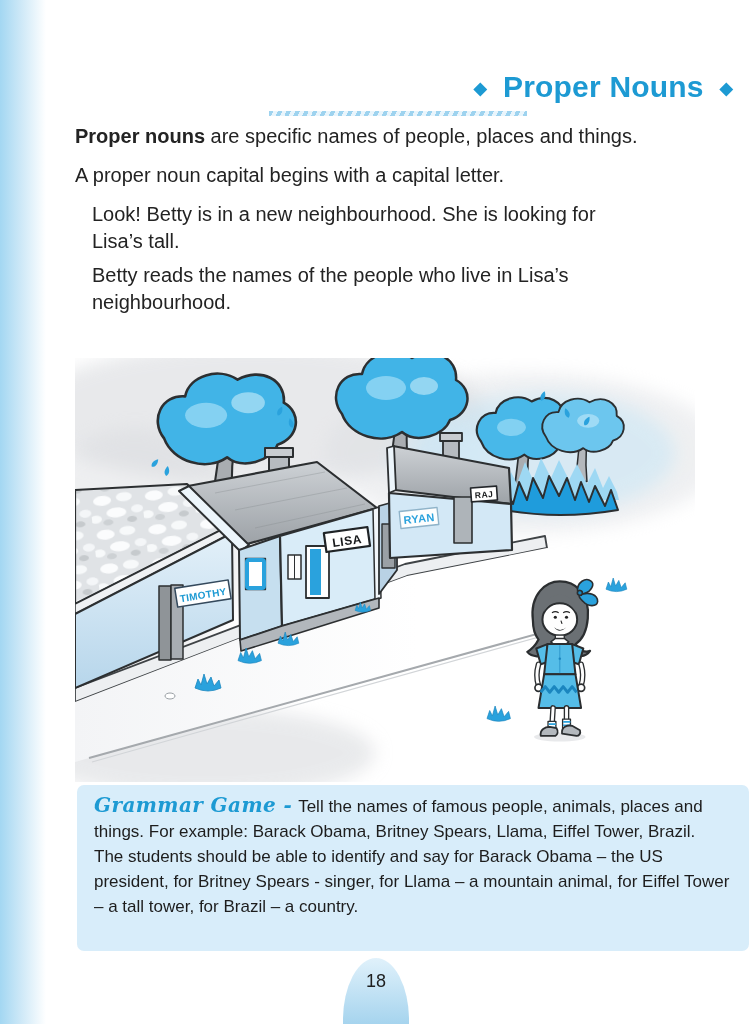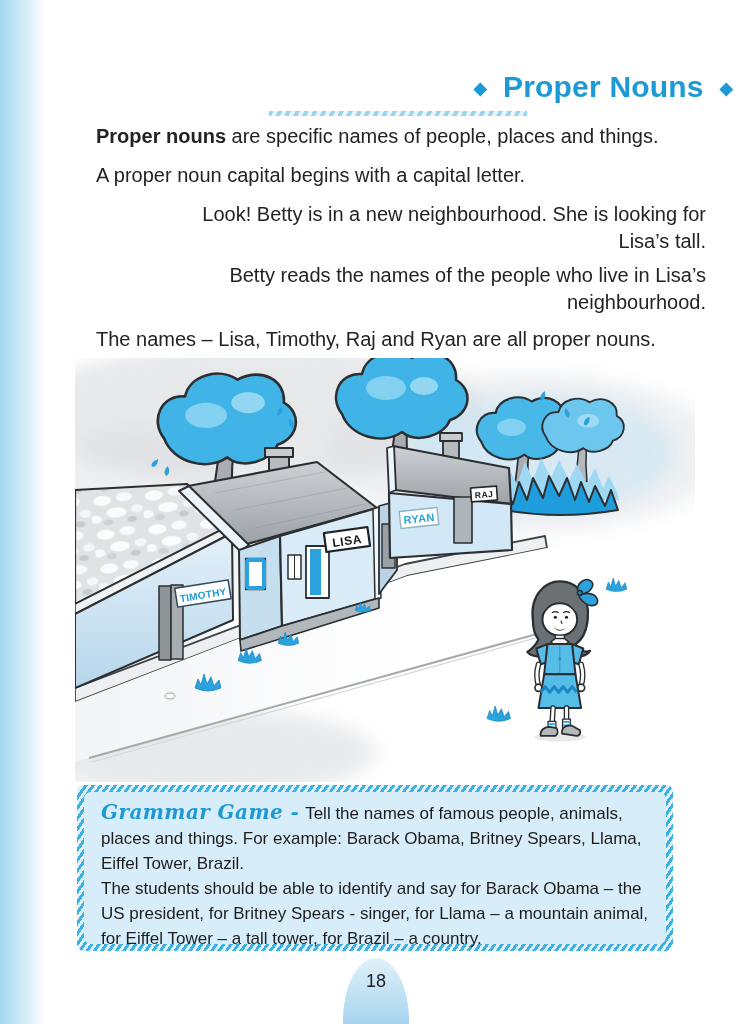--- a/index.html
+++ b/index.html
@@ -7,30 +7,30 @@
         font-family:"Liberation Sans",sans-serif;color:#252525;}
   .edge-strip{position:absolute;left:0;top:0;bottom:0;width:46px;
         background:linear-gradient(to right,#a3d7f2 0%,#cde8f7 45%,#ffffff 100%);}
   
   .title-wrap{position:absolute;top:70px;left:46px;right:0;text-align:center;}
   .title-line{font-size:30px;font-weight:bold;color:#1d9ad3;letter-spacing:.2px;text-align:right;}
   .diamond{font-size:17px;vertical-align:3px;margin:0 16px;color:#1d9ad3;}
   .title-underline{width:258px;height:5px;margin:7px auto 0;
         background:repeating-linear-gradient(115deg,#9ed3ef 0 4px,#e9f5fc 4px 8px);}
   
-  .para{position:absolute;left:75px;width:610px;font-size:20px;line-height:27px;color:#232323;margin-left:21px;}
+  .para{position:absolute;left:75px;width:610px;font-size:20px;line-height:27px;color:#232323;}
   .para .ln{display:block;}
-  .indent{left:105px;width:580px;text-align:right;}
+  .indent{left:92px;width:580px;}
   .lead-bold{font-weight:bold;}
   
   .scene{position:absolute;left:75px;top:358px;width:620px;height:424px;}
   svg{font-family:"Liberation Sans",sans-serif;}
   
-  .game-box{position:absolute;left:77px;top:785px;width:596px;height:166px;box-sizing:border-box;
-        padding:7px;border-radius:7px;
+  .game-box{position:absolute;left:77px;top:785px;width:672px;height:166px;box-sizing:border-box;
+        border-radius:12px;
         background:repeating-linear-gradient(125deg,#3fb0e2 0 3px,#dff1fb 3px 6px);}
   .game-inner{width:100%;height:100%;box-sizing:border-box;border-radius:7px;background:#d8edfa;
         padding:8px 17px;}
   .game-heading{font-family:"DejaVu Serif",serif;font-style:italic;font-weight:bold;color:#1d9ad3;
         font-size:20px;letter-spacing:.4px;margin-right:6px;}
   .game-text{font-size:17px;line-height:25px;color:#1d1d1d;}
   .game-p2{margin-top:0;}
   
   .dome{position:absolute;left:343px;bottom:0;width:66px;height:66px;
         border-radius:33px 33px 0 0 / 62px 62px 0 0;
@@ -56,21 +56,20 @@
   <div class="para" style="top:162px">A proper noun capital begins with a capital letter.</div>
 
   <div class="para indent" style="top:201px">
     <span class="ln">Look! Betty is in a new neighbourhood. She is looking for</span>
     <span class="ln">Lisa’s tall.</span>
   </div>
   <div class="para indent" style="top:262px">
     <span class="ln">Betty reads the names of the people who live in Lisa’s</span>
     <span class="ln">neighbourhood.</span>
   </div>
-  <div class="para" style="top:326px">The names – Lisa, Timothy, Raj and Ryan are all proper nouns.</div>
 
   <div class="scene">
   <svg viewBox="0 0 620 424" width="620" height="424">
     <defs>
       <filter id="soft" x="-60%" y="-60%" width="220%" height="220%">
             <feGaussianBlur stdDeviation="9"></feGaussianBlur>
           </filter>
       <pattern id="stones" width="52" height="34" patternUnits="userSpaceOnUse" patternTransform="rotate(-6)">
         <rect width="52" height="34" fill="#e0e3e6"></rect>
         <ellipse cx="12" cy="9" rx="9" ry="5" fill="#fbfcfd"></ellipse>

